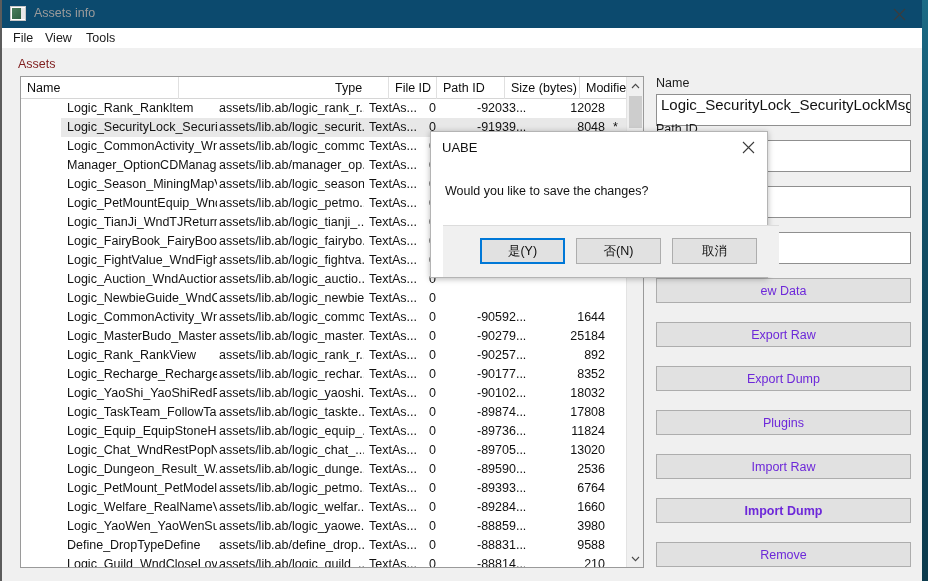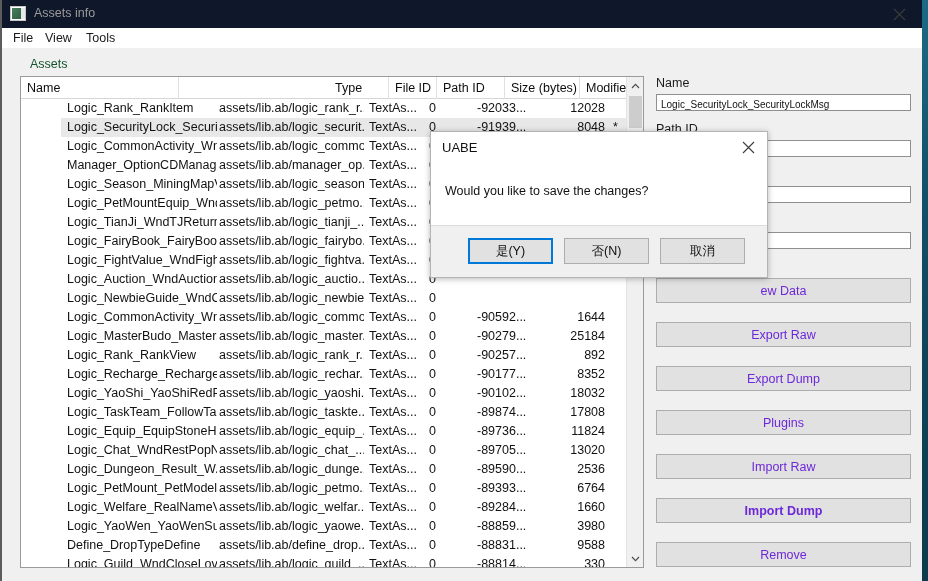--- a/index.html
+++ b/index.html
@@ -26,21 +26,21 @@
   .left-edge {
     position: absolute; left: 0; top: 0;
     width: 2px; height: 581px;
     background: #5c5c5c;
   }
 
   
   .titlebar {
     position: absolute; left: 2px; top: 0;
     width: 920px; height: 28px;
-    background: #0f172a;
+    background: #0c4a6e;
   }
   .title-icon {
     position: absolute; left: 8px; top: 6px;
     width: 16px; height: 15px;
     background: #ffffff;
     border: 1px solid #c8c8c8;
   }
   .title-icon .sq {
     position: absolute; left: 1px; top: 1px;
     width: 9px; height: 11px;
@@ -81,22 +81,22 @@
 
   
   .client {
     position: absolute; left: 2px; top: 48px;
     width: 920px; height: 533px;
     background: #f0f0f0;
   }
 
   
   .assets-label {
-    position: absolute; left: 28px; top: 9px;
-    font-size: 12.5px; color: #14532d;
+    position: absolute; left: 16px; top: 9px;
+    font-size: 12.5px; color: #7f1d1d;
   }
 
   
   .listview {
     position: absolute; left: 18px; top: 28px;
     width: 624px; height: 492px;
     background: #ffffff;
     border: 1px solid #9a9a9a;
     overflow: hidden;
   }
@@ -166,24 +166,24 @@
     position: absolute; left: 650px; top: 28px;
     width: 262px; height: 505px;
   }
   .rp-label {
     position: absolute;
     font-size: 12.5px; color: #1a1a1a;
     white-space: nowrap;
   }
   .rp-input {
     position: absolute; left: 4px;
-    width: 255px; height: 17px;
+    width: 255px; height: 32px;
     background: #ffffff;
     border: 1px solid #8f8f8f;
-    font-size: 10px; color: #111111;
+    font-size: 15px; color: #111111;
     line-height: 20px;
     padding-left: 4px;
     white-space: nowrap; overflow: hidden;
   }
   .rp-btn {
     position: absolute; left: 4px;
     width: 255px; height: 25px;
     background: #e1e1e1;
     border: 1px solid #adadad;
     font-size: 12.5px; color: #6d28d9;
@@ -206,21 +206,21 @@
   .dlg-close {
     position: absolute; right: 2px; top: 2px;
     width: 34px; height: 26px;
     display: flex; align-items: center; justify-content: center;
   }
   .dlg-msg {
     position: absolute; left: 14px; top: 52px;
     font-size: 12.5px; color: #111111;
   }
   .dlg-footer {
-    position: absolute; left: 0; bottom: 0;
+    position: absolute; left: 12px; bottom: 0;
     width: 336px; height: 52px;
     background: #f0f0f0;
     border-top: 1px solid #dcdcdc;
   }
   .dlg-btn {
     position: absolute; top: 12px;
     width: 85px; height: 26px;
     background: #e1e1e1;
     border: 1px solid #adadad;
     font-size: 12.5px; color: #0d0d0d;
@@ -492,21 +492,21 @@
             <div class="lv-td td-pathid">-88831...</div>
             <div class="lv-td td-size">9588</div>
             <div class="lv-td td-modified"></div>
           </div>
           <div class="lv-row">
             <div class="lv-td td-name">Logic_Guild_WndCloseLover</div>
             <div class="lv-td td-container">assets/lib.ab/logic_guild_...</div>
             <div class="lv-td td-type">TextAs...</div>
             <div class="lv-td td-fileid">0</div>
             <div class="lv-td td-pathid">-88814...</div>
-            <div class="lv-td td-size">330</div>
+            <div class="lv-td td-size">210</div>
             <div class="lv-td td-modified"></div>
           </div>
         </div>
 
       <div class="lv-scroll">
         <div class="sb-arrow sb-up">
           <svg width="9" height="6" viewBox="0 0 9 6">
             <path d="M1 5 L4.5 1.4 L8 5" stroke="#4a4a4a" stroke-width="1.1" fill="none"></path>
           </svg>
         </div>

